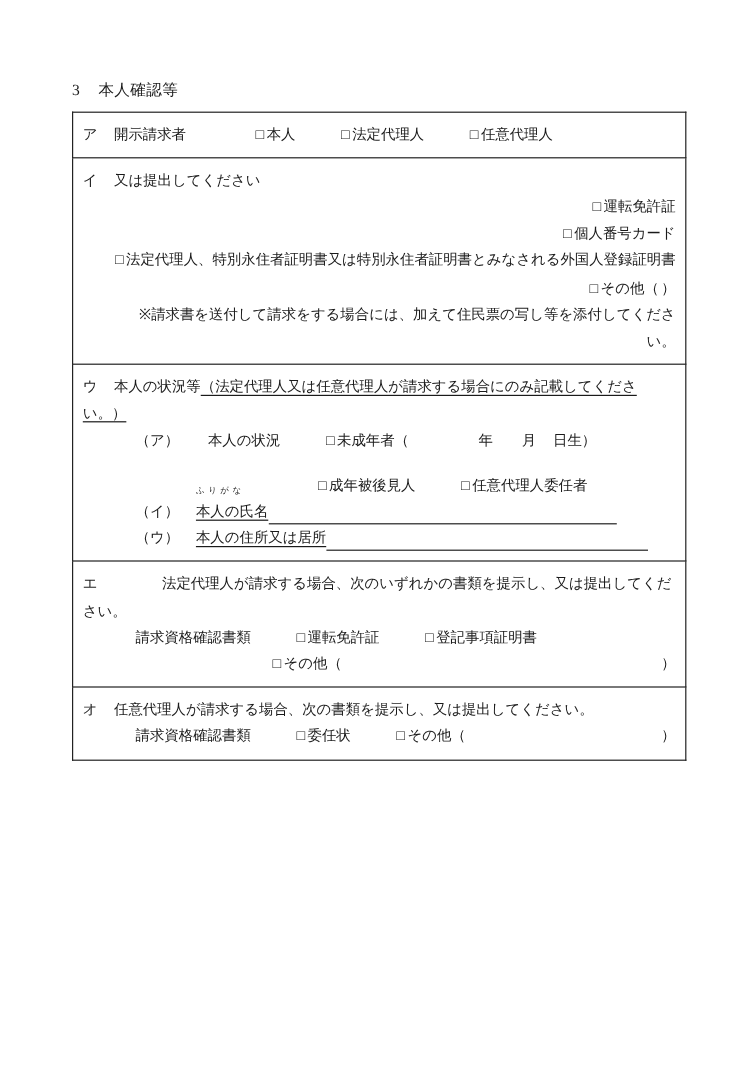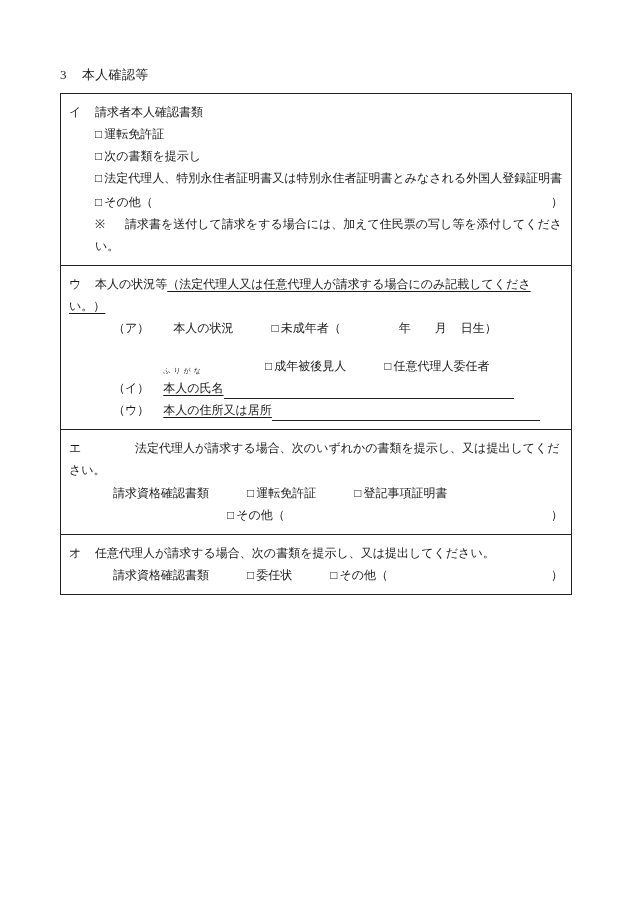--- a/index.html
+++ b/index.html
@@ -49,21 +49,21 @@
     white-space: nowrap;
   }
   .marker {
     display: inline-block;
     width: 26px;
   }
   .marker-wide {
     display: inline-block;
     width: 30px;
   }
-  .indent1 { padding-left: 26px; }
+  .indent1 { padding-left: 26px; text-align: right; }
   .indent2 { padding-left: 44px; }
   .cb {
     display: inline-block;
     margin-right: 2px;
   }
   .gap-sm { display: inline-block; width: 14px; }
   .gap-md { display: inline-block; width: 24px; }
   .gap-lg { display: inline-block; width: 38px; }
   .gap-xl { display: inline-block; width: 58px; }
   .paren-open { margin-right: 2px; }
@@ -104,31 +104,38 @@
   <div class="section-heading">
     <span class="num">3</span><span>本人確認等</span>
   </div>
 
   <table class="form">
     <colgroup>
         <col style="width:511px">
       </colgroup>
     <tbody>
 
+      <tr>
+        <td>
+          <div class="row-line">
+            <span class="marker">ア</span><span>開示請求者</span><span class="gap-xl"></span><span class="cb">□</span><span>本人</span><span class="gap-lg"></span><span class="cb">□</span><span>法定代理人</span><span class="gap-lg"></span><span class="cb">□</span><span>任意代理人</span>
+          </div>
+        </td>
+      </tr>
 
       <tr>
         <td>
           <div class="row-line">
-            <span class="marker">イ</span><span>請求者本人確認書類</span>
+            <span class="marker">イ</span><span>又は提出してください</span>
           </div>
           <div class="indent1 row-line">
             <span class="cb">□</span><span>運転免許証</span>
           </div>
           <div class="indent1 row-line">
-            <span class="cb">□</span><span>次の書類を提示し</span>
+            <span class="cb">□</span><span>個人番号カード</span>
           </div>
           <div class="indent1 wrap-block" style="padding-left:26px; text-indent:0;">
             <span class="cb">□</span><span style="display:inline;">法定代理人、特別永住者証明書又は特別永住者証明書とみなされる外国人登録証明書</span>
           </div>
           <div class="indent1 clearfix">
             <span class="cb">□</span><span>その他</span><span class="paren-open">（</span><span class="paren-close">）</span>
           </div>
           <div class="indent1" style="padding-left:26px;">
             <span class="marker-wide">※</span><span style="display:inline;">請求書を送付して請求をする場合には、加えて住民票の写し等を添付してください。</span>
           </div>

